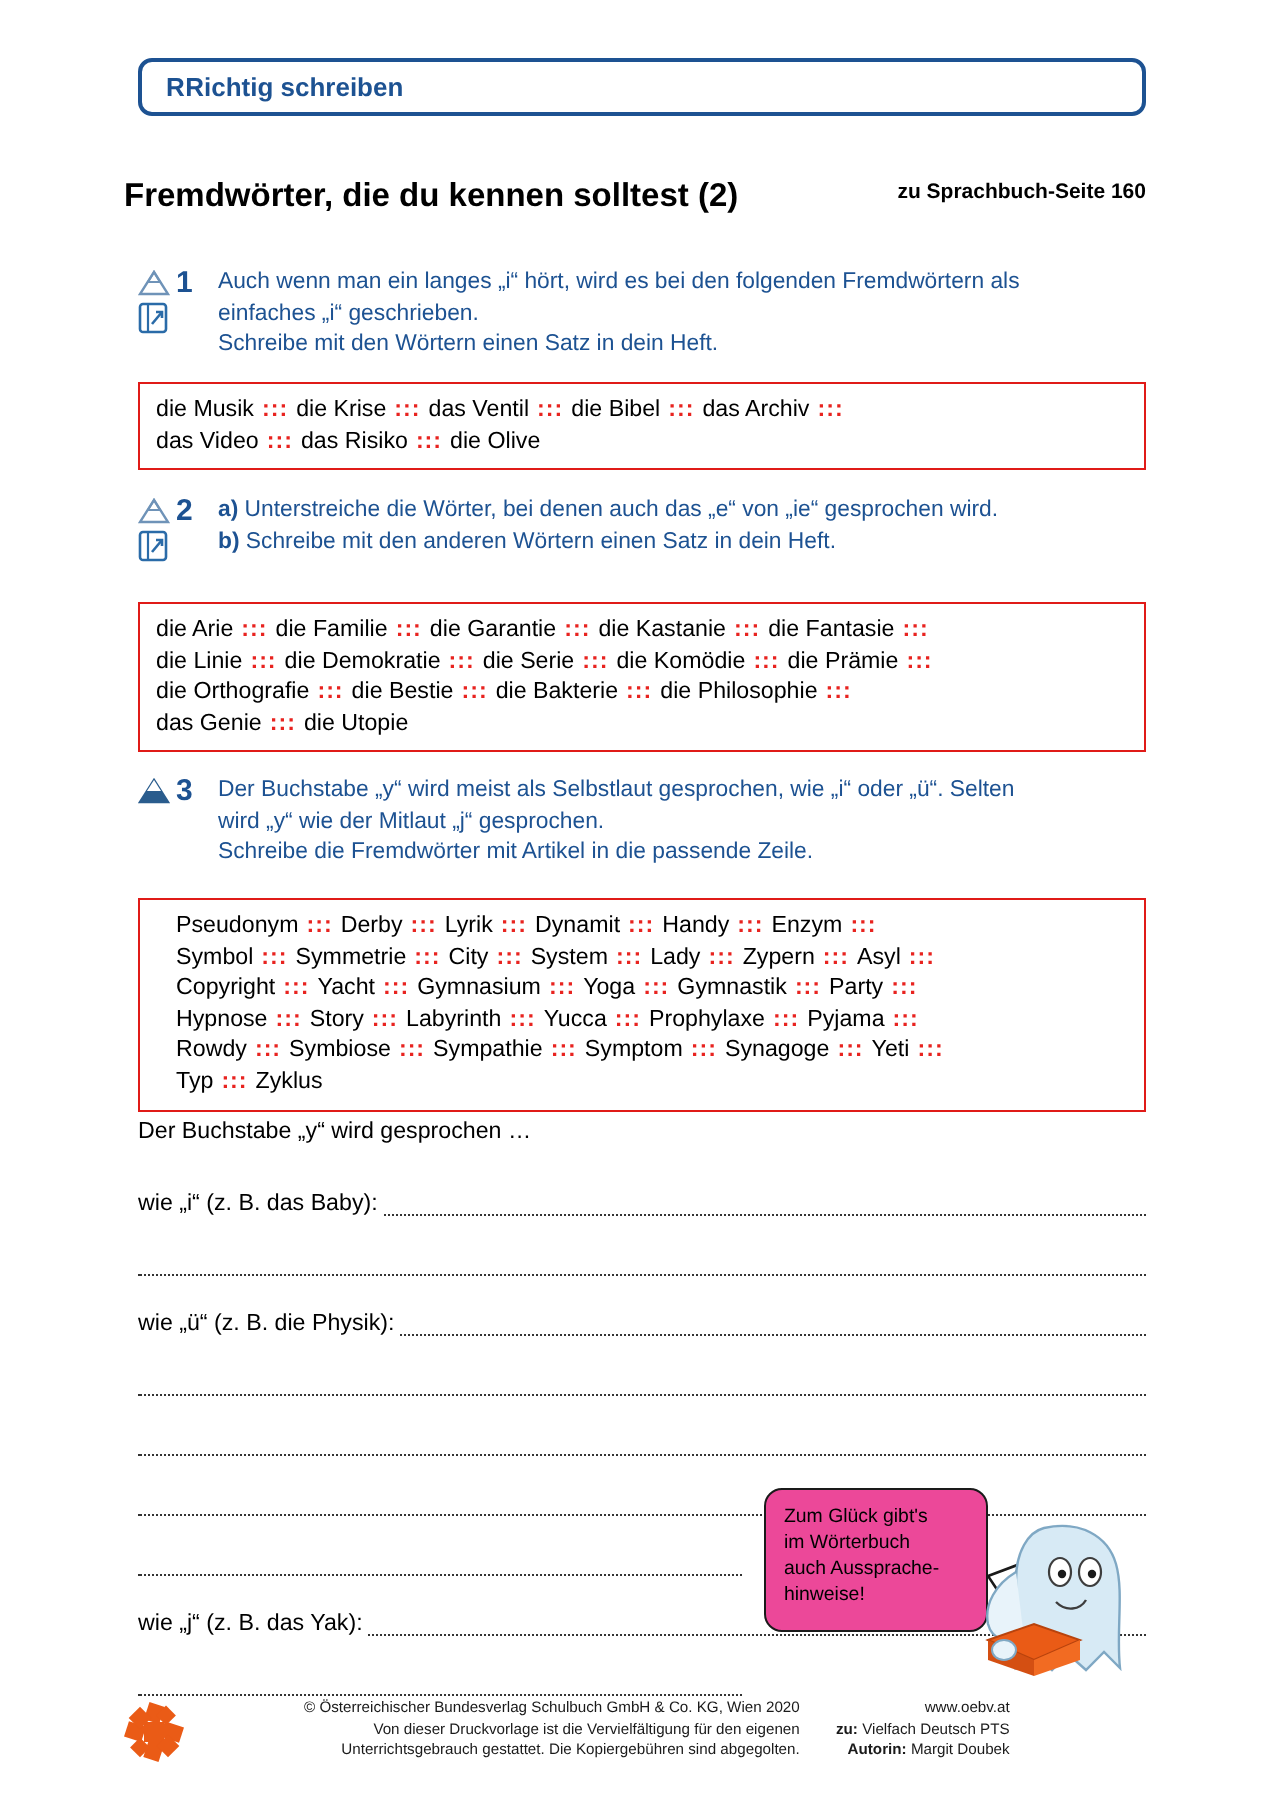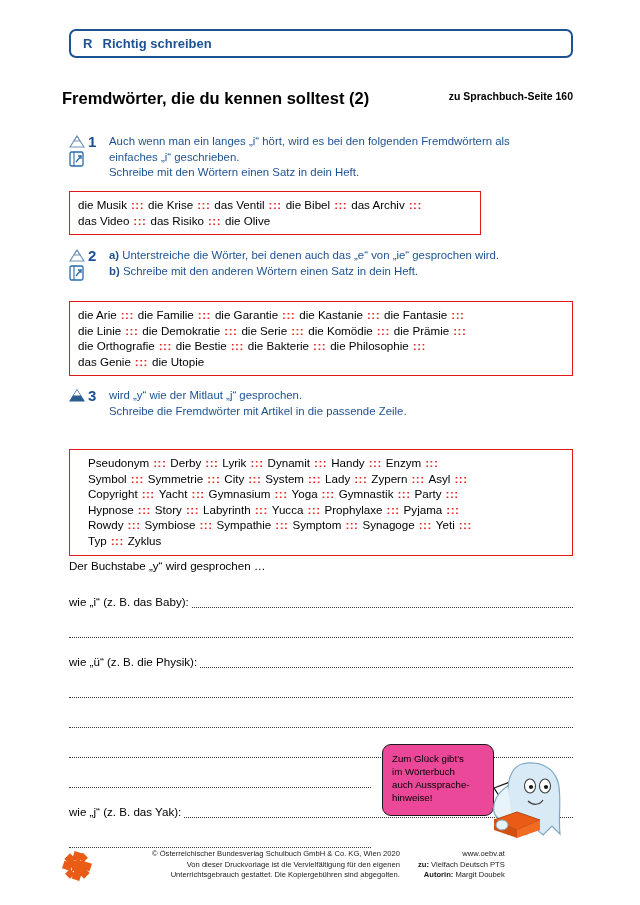--- a/index.html
+++ b/index.html
@@ -14,21 +14,21 @@
   
   .hdr-box {
     position: absolute; left: 69px; top: 29px; width: 504px; height: 29px;
     border: 2px solid #1d5292; border-radius: 7px; background: #fff;
     display: flex; align-items: center; padding-left: 12px;
   }
   .hdr-letter {
     color: #1d5292; font-weight: bold; font-size: 13px; letter-spacing: .2px;
   }
   .hdr-title {
-    color: #1d5292; font-weight: bold; font-size: 13px; margin-left: 10px;
+    color: #1d5292; font-weight: bold; font-size: 13px; 
   }
   .sprachbuch {
     position: absolute; right: 67px; top: 66px;
     font-size: 10.5px; font-weight: bold; color: #000; margin-top: 24px;
   }
   .main-title {
     position: absolute; left: 62px; top: 89px;
     font-size: 16.5px; font-weight: bold; color: #000;
   }
 
@@ -125,21 +125,21 @@
           <path d="M7,11 L12,5" stroke="#2a6ba8" stroke-width="1.3"></path>
           <path d="M9,5 L12,5 L12,8" fill="none" stroke="#2a6ba8" stroke-width="1.3"></path>
         </svg>
         <div class="ex-num">1</div>
         <div class="ex-body">
           <div class="ex-line">Auch wenn man ein langes „i“ hört, wird es bei den folgenden Fremdwörtern als</div>
           <div class="ex-line">einfaches „i“ geschrieben.</div>
           <div class="ex-line">Schreibe mit den Wörtern einen Satz in dein Heft.</div>
         </div>
       </div>
-      <div class="wordbox" style="top: 191px; width: 412px; border-color: rgb(224, 27, 24);">
+      <div class="wordbox" style="top: 191px; width: 504px; border-color: rgb(224, 27, 24);">
         <div class="wb-row"><span>die Musik</span><span class="sep">:::</span><span>die Krise</span><span class="sep">:::</span><span>das Ventil</span><span class="sep">:::</span><span>die Bibel</span><span class="sep">:::</span><span>das Archiv</span><span class="sep">:::</span></div>
         <div class="wb-row"><span>das Video</span><span class="sep">:::</span><span>das Risiko</span><span class="sep">:::</span><span>die Olive</span></div>
       </div>
       <div class="ex" style="top: 248px;">
         <svg class="ico-tri" viewBox="0 0 16 13">
           <path d="M8,1 L15,12 L1,12 Z" fill="none" stroke="#6f93b8" stroke-width="1.2"></path>
           <path d="M8,1 L11,6 L5,6 Z" fill="none" stroke="#6f93b8" stroke-width="1"></path>
         </svg>
         <svg class="ico-book" viewBox="0 0 15 16">
           <rect x="1" y="1" width="13" height="14" rx="1.5" fill="none" stroke="#2a6ba8" stroke-width="1.3"></rect>
@@ -159,20 +159,21 @@
         <div class="wb-row"><span>die Orthografie</span><span class="sep">:::</span><span>die Bestie</span><span class="sep">:::</span><span>die Bakterie</span><span class="sep">:::</span><span>die Philosophie</span><span class="sep">:::</span></div>
         <div class="wb-row"><span>das Genie</span><span class="sep">:::</span><span>die Utopie</span></div>
       </div>
       <div class="ex" style="top: 388px;">
         <svg class="ico-tri" viewBox="0 0 16 13">
           <path d="M8,1 L15,12 L1,12 Z" fill="#2a5c8d" stroke="#2a5c8d" stroke-width="1.2"></path>
           <path d="M8,1 L11.5,6.5 L4.5,6.5 Z" fill="#fff"></path>
         </svg>
         <div class="ex-num">3</div>
         <div class="ex-body">
+          <div class="ex-line">Der Buchstabe „y“ wird meist als Selbstlaut gesprochen, wie „i“ oder „ü“. Selten</div>
           <div class="ex-line">wird „y“ wie der Mitlaut „j“ gesprochen.</div>
           <div class="ex-line">Schreibe die Fremdwörter mit Artikel in die passende Zeile.</div>
         </div>
       </div>
       <div class="wordbox" style="top: 449px; width: 504px; border-color: rgb(224, 27, 24); padding-left: 18px;">
         <div class="wb-row"><span>Pseudonym</span><span class="sep">:::</span><span>Derby</span><span class="sep">:::</span><span>Lyrik</span><span class="sep">:::</span><span>Dynamit</span><span class="sep">:::</span><span>Handy</span><span class="sep">:::</span><span>Enzym</span><span class="sep">:::</span></div>
         <div class="wb-row"><span>Symbol</span><span class="sep">:::</span><span>Symmetrie</span><span class="sep">:::</span><span>City</span><span class="sep">:::</span><span>System</span><span class="sep">:::</span><span>Lady</span><span class="sep">:::</span><span>Zypern</span><span class="sep">:::</span><span>Asyl</span><span class="sep">:::</span></div>
         <div class="wb-row"><span>Copyright</span><span class="sep">:::</span><span>Yacht</span><span class="sep">:::</span><span>Gymnasium</span><span class="sep">:::</span><span>Yoga</span><span class="sep">:::</span><span>Gymnastik</span><span class="sep">:::</span><span>Party</span><span class="sep">:::</span></div>
         <div class="wb-row"><span>Hypnose</span><span class="sep">:::</span><span>Story</span><span class="sep">:::</span><span>Labyrinth</span><span class="sep">:::</span><span>Yucca</span><span class="sep">:::</span><span>Prophylaxe</span><span class="sep">:::</span><span>Pyjama</span><span class="sep">:::</span></div>
         <div class="wb-row"><span>Rowdy</span><span class="sep">:::</span><span>Symbiose</span><span class="sep">:::</span><span>Sympathie</span><span class="sep">:::</span><span>Symptom</span><span class="sep">:::</span><span>Synagoge</span><span class="sep">:::</span><span>Yeti</span><span class="sep">:::</span></div>

